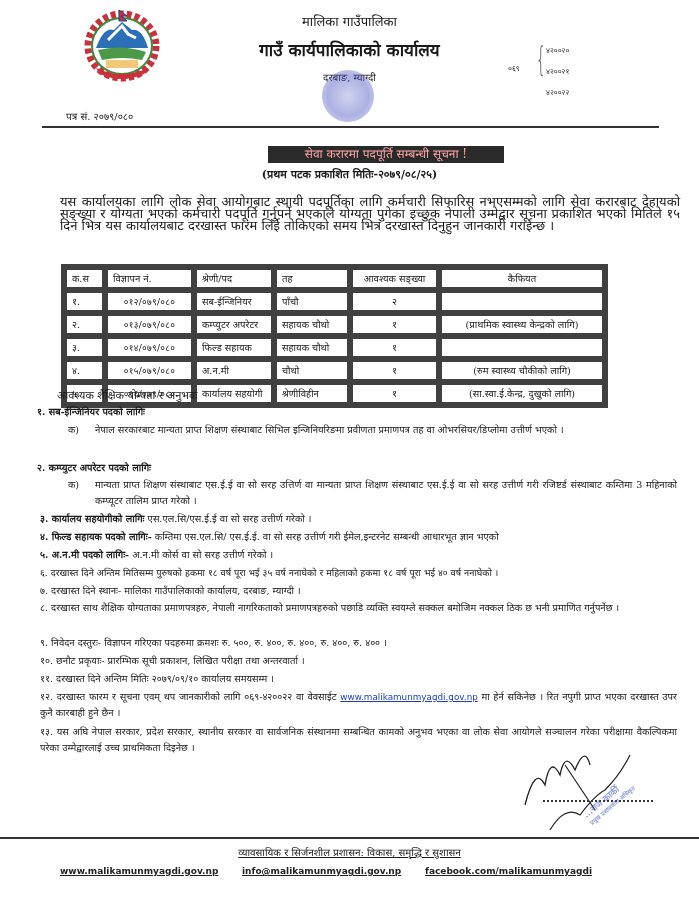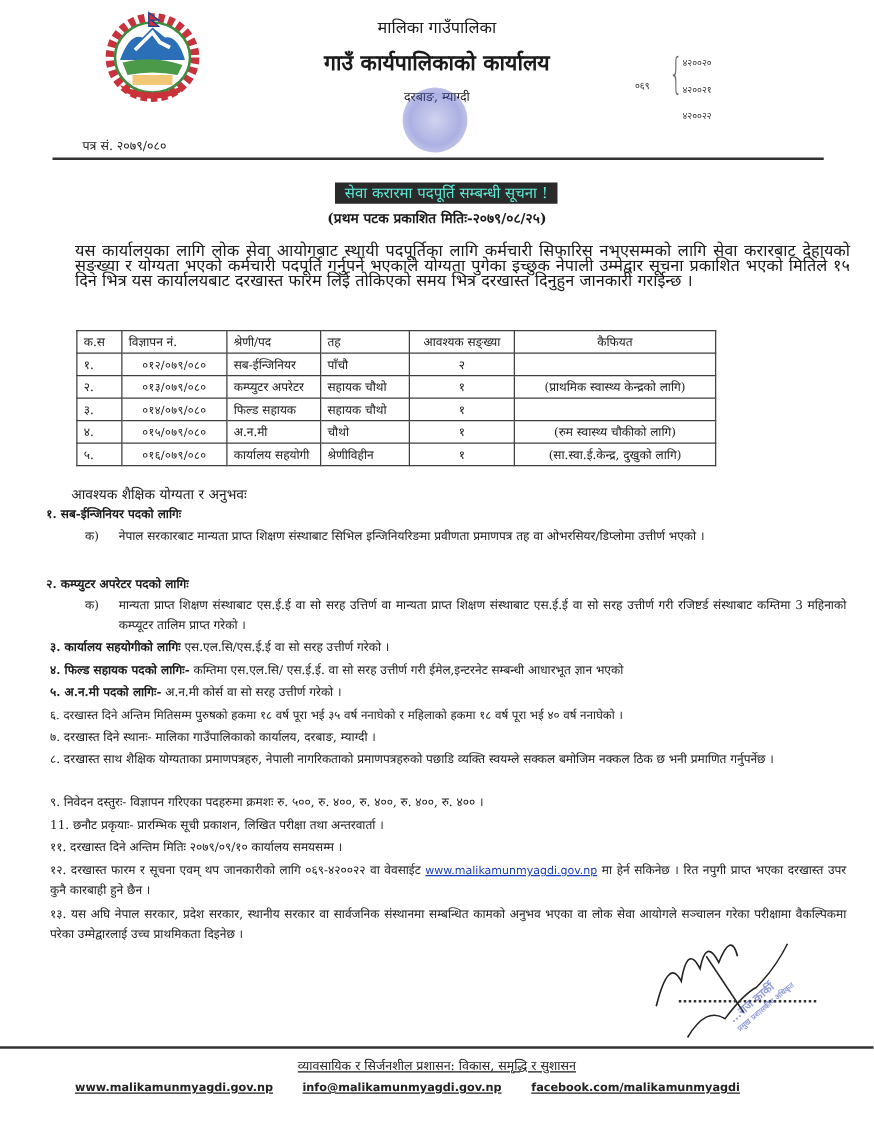--- a/index.html
+++ b/index.html
@@ -18,30 +18,30 @@
   .phones .nums { position:absolute; left:38px; top:0; line-height:21px; }
   .ref { left: 66px; top: 109px; font-size: 10px; }
   .rule-top { left: 42px; top: 126px; width: 617px; height: 2px; background: #333; }
 
   
   .stamp { left: 322px; top: 70px; width: 52px; height: 52px; border-radius: 50%;
            background: radial-gradient(circle, rgba(70,80,190,0.25) 0%, rgba(70,80,190,0.45) 55%, rgba(70,80,190,0.15) 100%);
            transform: rotate(-25deg); }
 
   
-  .title-box { left: 268px; top: 146px; width: 178px; height: 17px; background: #2a2a2a; color: #5eead4;
+  .title-box { left: 268px; top: 146px; width: 236px; height: 17px; background: #2a2a2a; color: #fca5a5;
                font-size: 12px; text-align: center; line-height: 17px; }
   .subtitle { left: 0; width: 699px; top: 166px; text-align: center; font-size: 11px; font-weight: bold; }
 
   
   .intro { left: 60px; top: 196px; width: 620px; font-size: 13px; line-height: 12px; text-align: justify; }
 
   
   .tbl { left: 61px; top: 264px; border-collapse: collapse; font-size: 9.6px; }
-  .tbl td { border: 1px solid #404040; height: 17px; padding: 0 5px; white-space: nowrap; }
+  .tbl td { border: 6px solid #404040; height: 17px; padding: 0 5px; white-space: nowrap; }
   .tbl .c1 { width: 25px; } .tbl .c2 { width: 73px; } .tbl .c3 { width: 64px; }
   .tbl .c4 { width: 60px; } .tbl .c5 { width: 73px; text-align: center; } .tbl .c6 { width: 150px; text-align: center; }
   .tbl .num { font-family: "DejaVu Sans", sans-serif; letter-spacing: 0.3px; font-size: 9px; text-align: center;}
 
   
   .req-h { left: 57px; top: 387px; font-size: 11px; }
   .body { font-size: 9.6px; line-height: 16px; }
   .bold { font-weight: bold; }
   .link { color: #1a3cbf; text-decoration: underline; font-family: "DejaVu Sans", sans-serif; font-size: 8.8px; }
 
@@ -167,21 +167,21 @@
   <span>कम्तिमा एस.एल.सि/ एस.ई.ई. वा सो सरह उत्तीर्ण गरी ईमेल,इन्टरनेट सम्बन्धी आधारभूत ज्ञान भएको</span>
 </div>
 <div class="abs body" style="left:40px; top:547px; width:640px;">
   <span class="bold">५. अ.न.मी पदको लागिः-</span>
   <span>अ.न.मी कोर्स वा सो सरह उत्तीर्ण गरेको ।</span>
 </div>
 <div class="abs body" style="left:40px; top:565px; width:650px; white-space:nowrap; font-size:9.3px;">६. दरखास्त दिने अन्तिम मितिसम्म पुरुषको हकमा १८ वर्ष पूरा भई ३५ वर्ष ननाघेको र महिलाको हकमा १८ वर्ष पूरा भई ४० वर्ष ननाघेको ।</div>
 <div class="abs body" style="left:40px; top:583px; width:640px;">७. दरखास्त दिने स्थानः- मालिका गाउँपालिकाको कार्यालय, दरबाङ, म्याग्दी ।</div>
 <div class="abs body" style="left:40px; top:600px; width:637px; text-align:justify; padding-left:0;">८. दरखास्त साथ शैक्षिक योग्यताका प्रमाणपत्रहरु, नेपाली नागरिकताको प्रमाणपत्रहरुको पछाडि व्यक्ति स्वयम्ले सक्कल बमोजिम नक्कल ठिक छ भनी प्रमाणित गर्नुपर्नेछ ।</div>
 <div class="abs body" style="left:40px; top:635px; width:640px;">९. निवेदन दस्तुरः- विज्ञापन गरिएका पदहरुमा क्रमशः रु. ५००, रु. ४००, रु. ४००, रु. ४००, रु. ४०० ।</div>
-<div class="abs body" style="left:40px; top:653px; width:640px;">11. छनौट प्रकृयाः- प्रारम्भिक सूची प्रकाशन, लिखित परीक्षा तथा अन्तरवार्ता ।</div>
+<div class="abs body" style="left:40px; top:653px; width:640px;">१०. छनौट प्रकृयाः- प्रारम्भिक सूची प्रकाशन, लिखित परीक्षा तथा अन्तरवार्ता ।</div>
 <div class="abs body" style="left:40px; top:671px; width:640px;">११. दरखास्त दिने अन्तिम मितिः २०७९/०९/१० कार्यालय समयसम्म ।</div>
 <div class="abs body" style="left:40px; top:689px; width:637px; text-align:justify;">
   <span>१२. दरखास्त फारम र सूचना एवम् थप जानकारीको लागि ०६९-४२००२२ वा वेवसाईट</span>
   <span class="link">www.malikamunmyagdi.gov.np</span>
   <span>मा हेर्न सकिनेछ । रित नपुगी प्राप्त भएका दरखास्त उपर कुनै कारबाही हुने छैन ।</span>
 </div>
 <div class="abs body" style="left:40px; top:724px; width:637px; text-align:justify;">१३. यस अघि नेपाल सरकार, प्रदेश सरकार, स्थानीय सरकार वा सार्वजनिक संस्थानमा सम्बन्धित कामको अनुभव भएका वा लोक सेवा आयोगले सञ्चालन गरेका परीक्षामा वैकल्पिकमा परेका उम्मेद्वारलाई उच्च प्राथमिकता दिइनेछ ।</div>
 
 <div class="abs sig">
   <svg width="140" height="100" viewBox="0 0 140 100">

